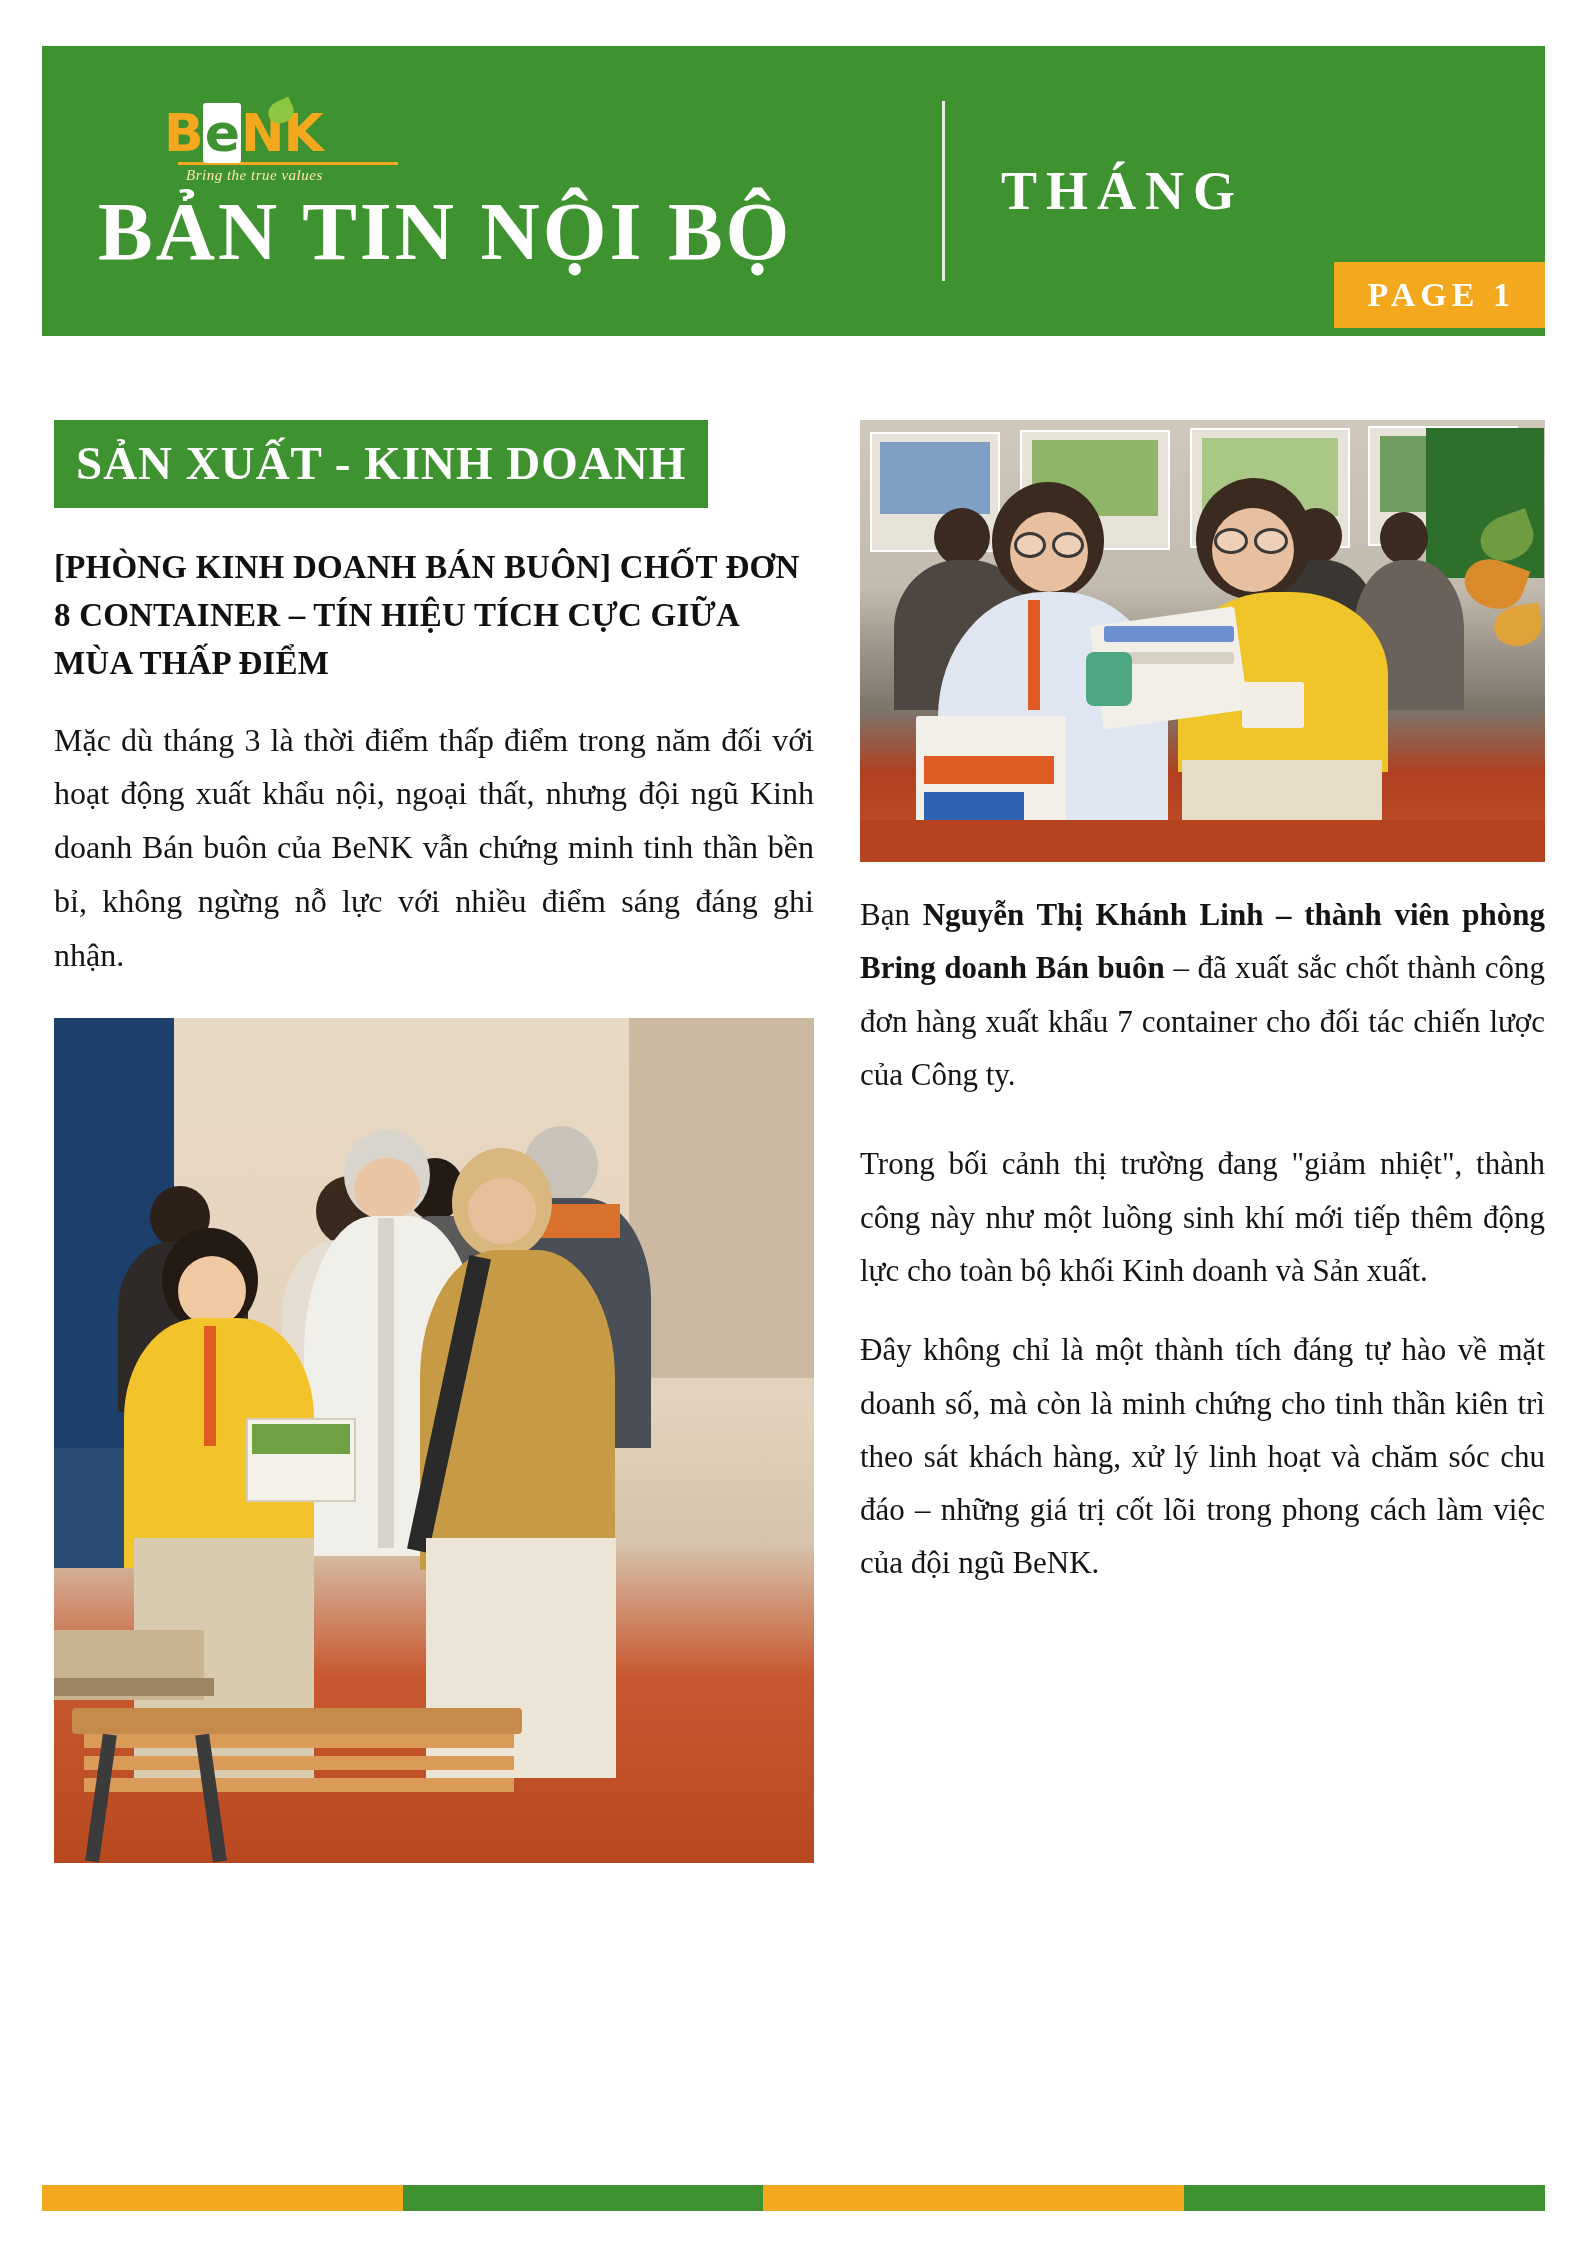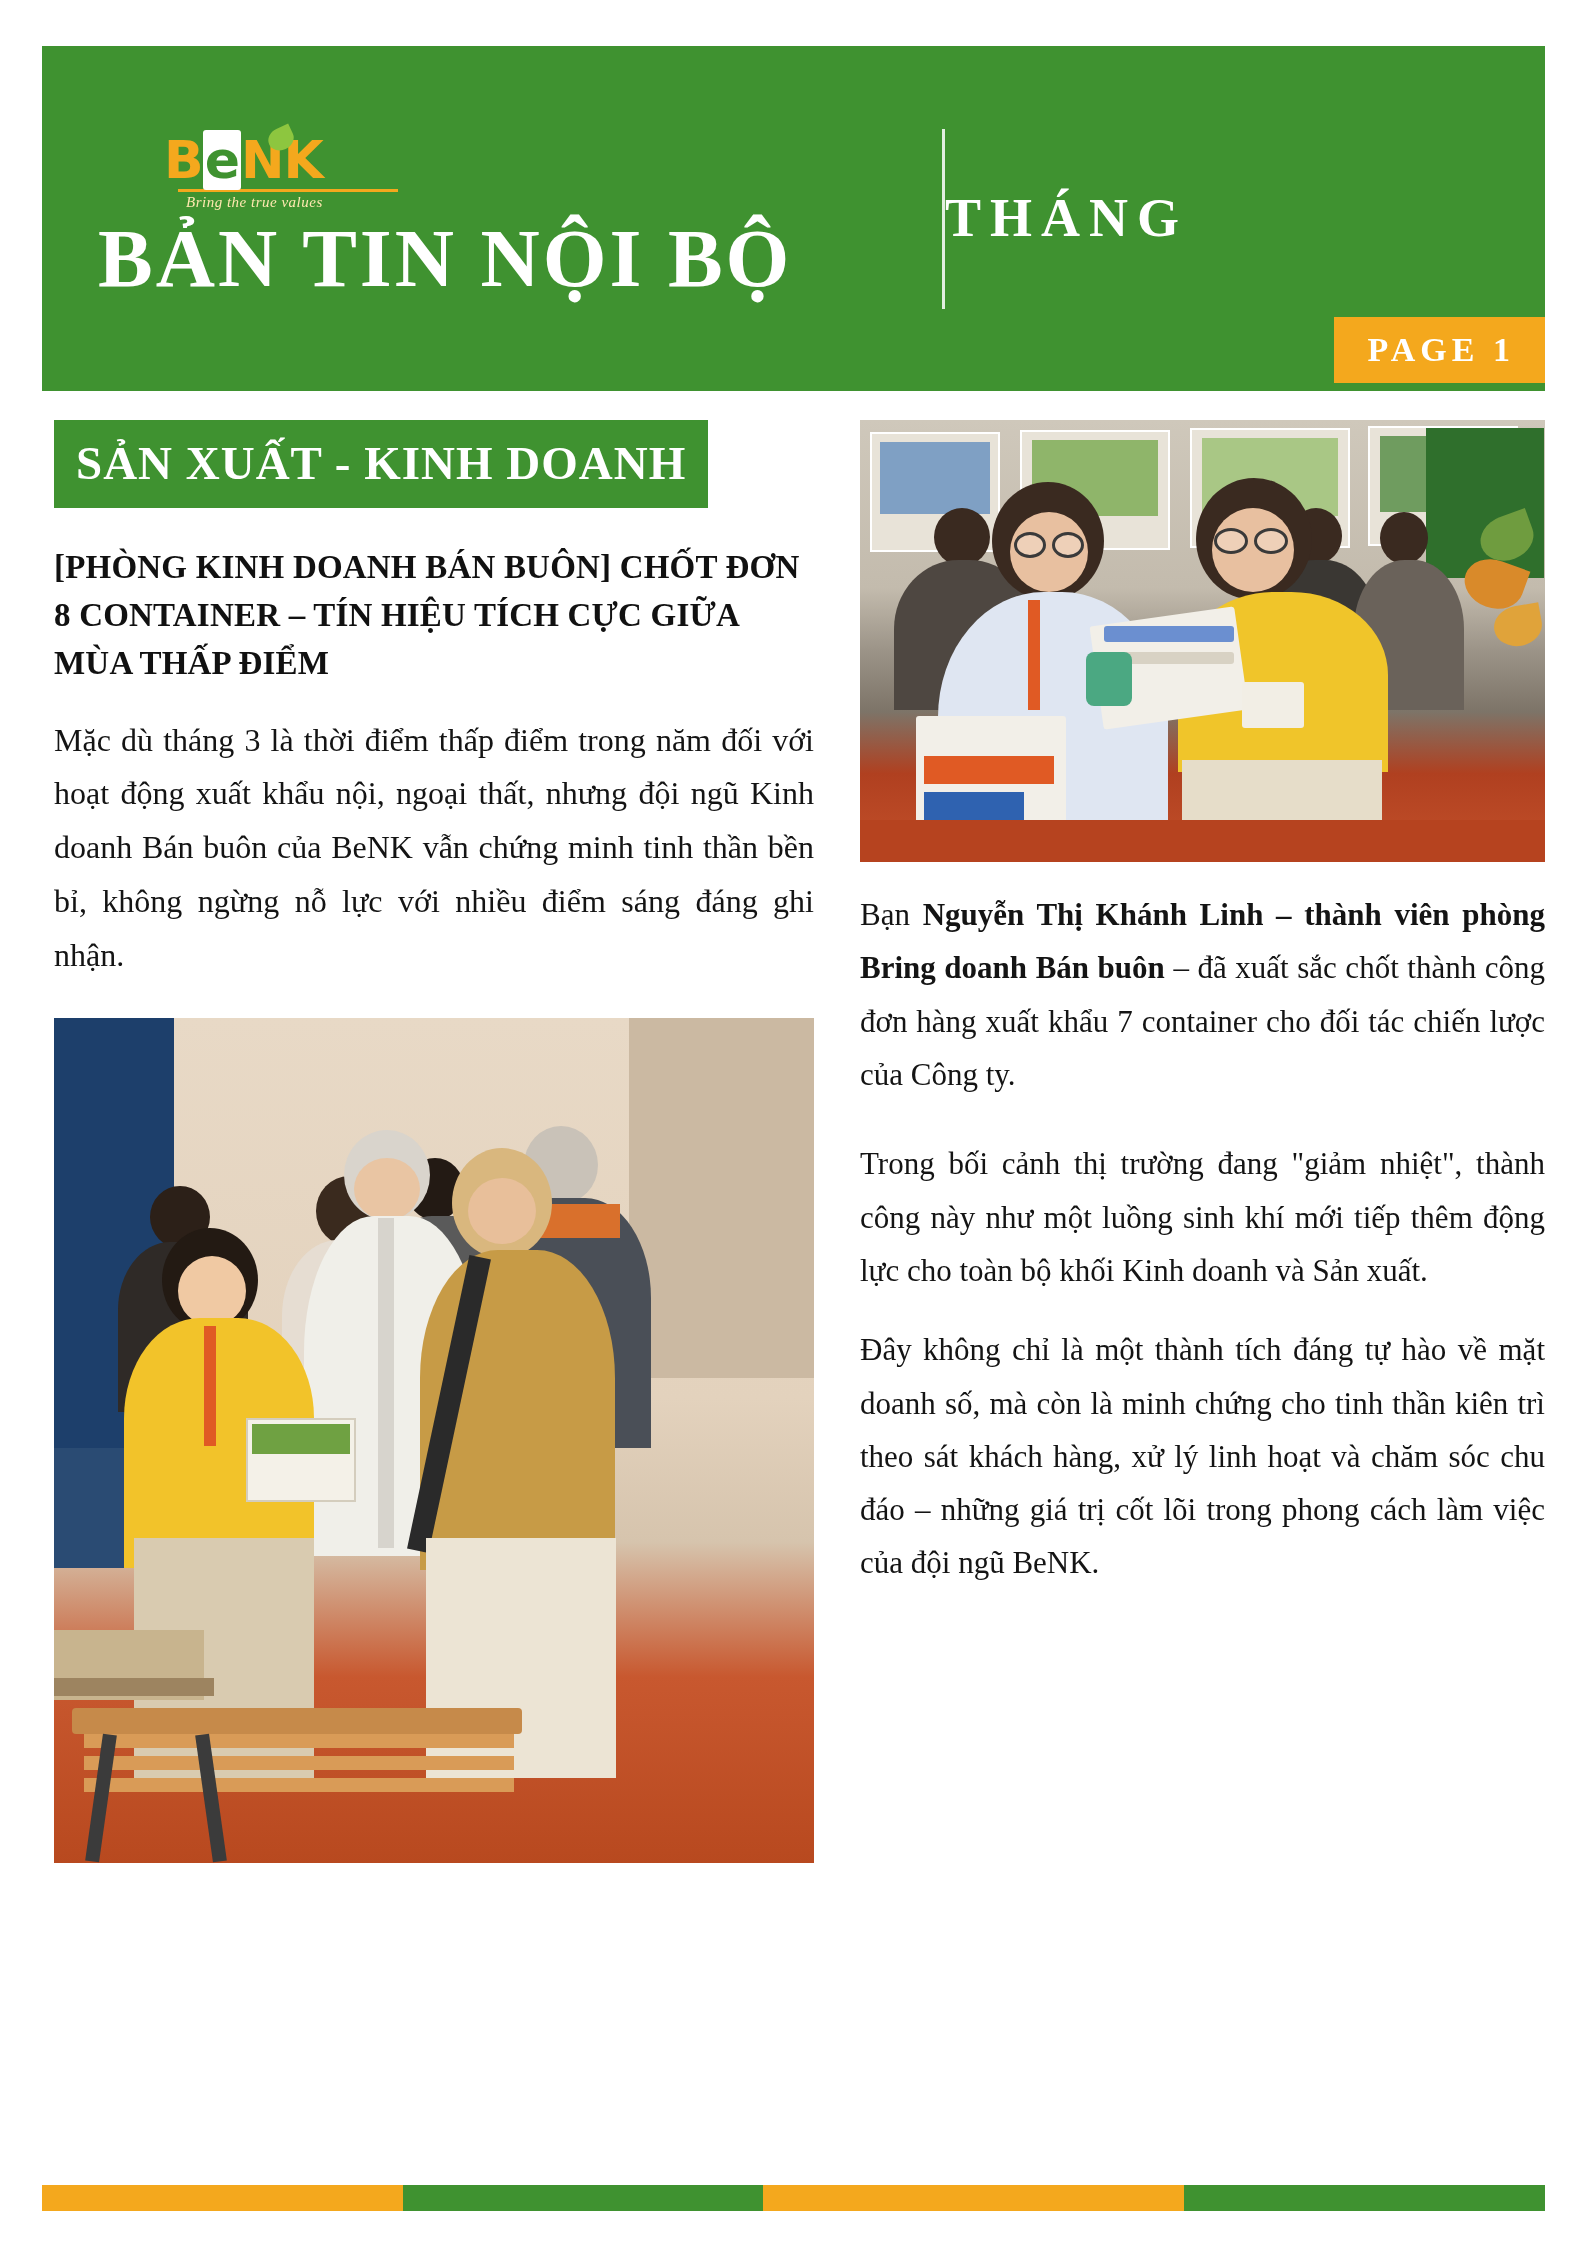--- a/index.html
+++ b/index.html
@@ -21,21 +21,21 @@
     inset: 0;
     background: #ffffff;
   }
 
   
   .header {
     position: absolute;
     left: 42px;
     top: 46px;
     width: 1503px;
-    height: 345px;
+    height: 290px;
     background: #3f9230;
     display: flex;
     align-items: center;
   }
   .header-left {
     width: 900px;
     height: 100%;
     position: relative;
     display: flex;
     flex-direction: column;
@@ -98,20 +98,21 @@
   .header-divider {
     width: 3px;
     height: 180px;
     background: #ffffff;
     opacity: 0.85;
   }
   .header-right {
     flex: 1;
     height: 100%;
     position: relative;
+    padding-left: 56px;
     display: flex;
     flex-direction: column;
     justify-content: center;
   }
   .month-label {
     font-family: "Liberation Serif", serif;
     font-weight: bold;
     font-size: 54px;
     color: #ffffff;
     letter-spacing: 9px;

